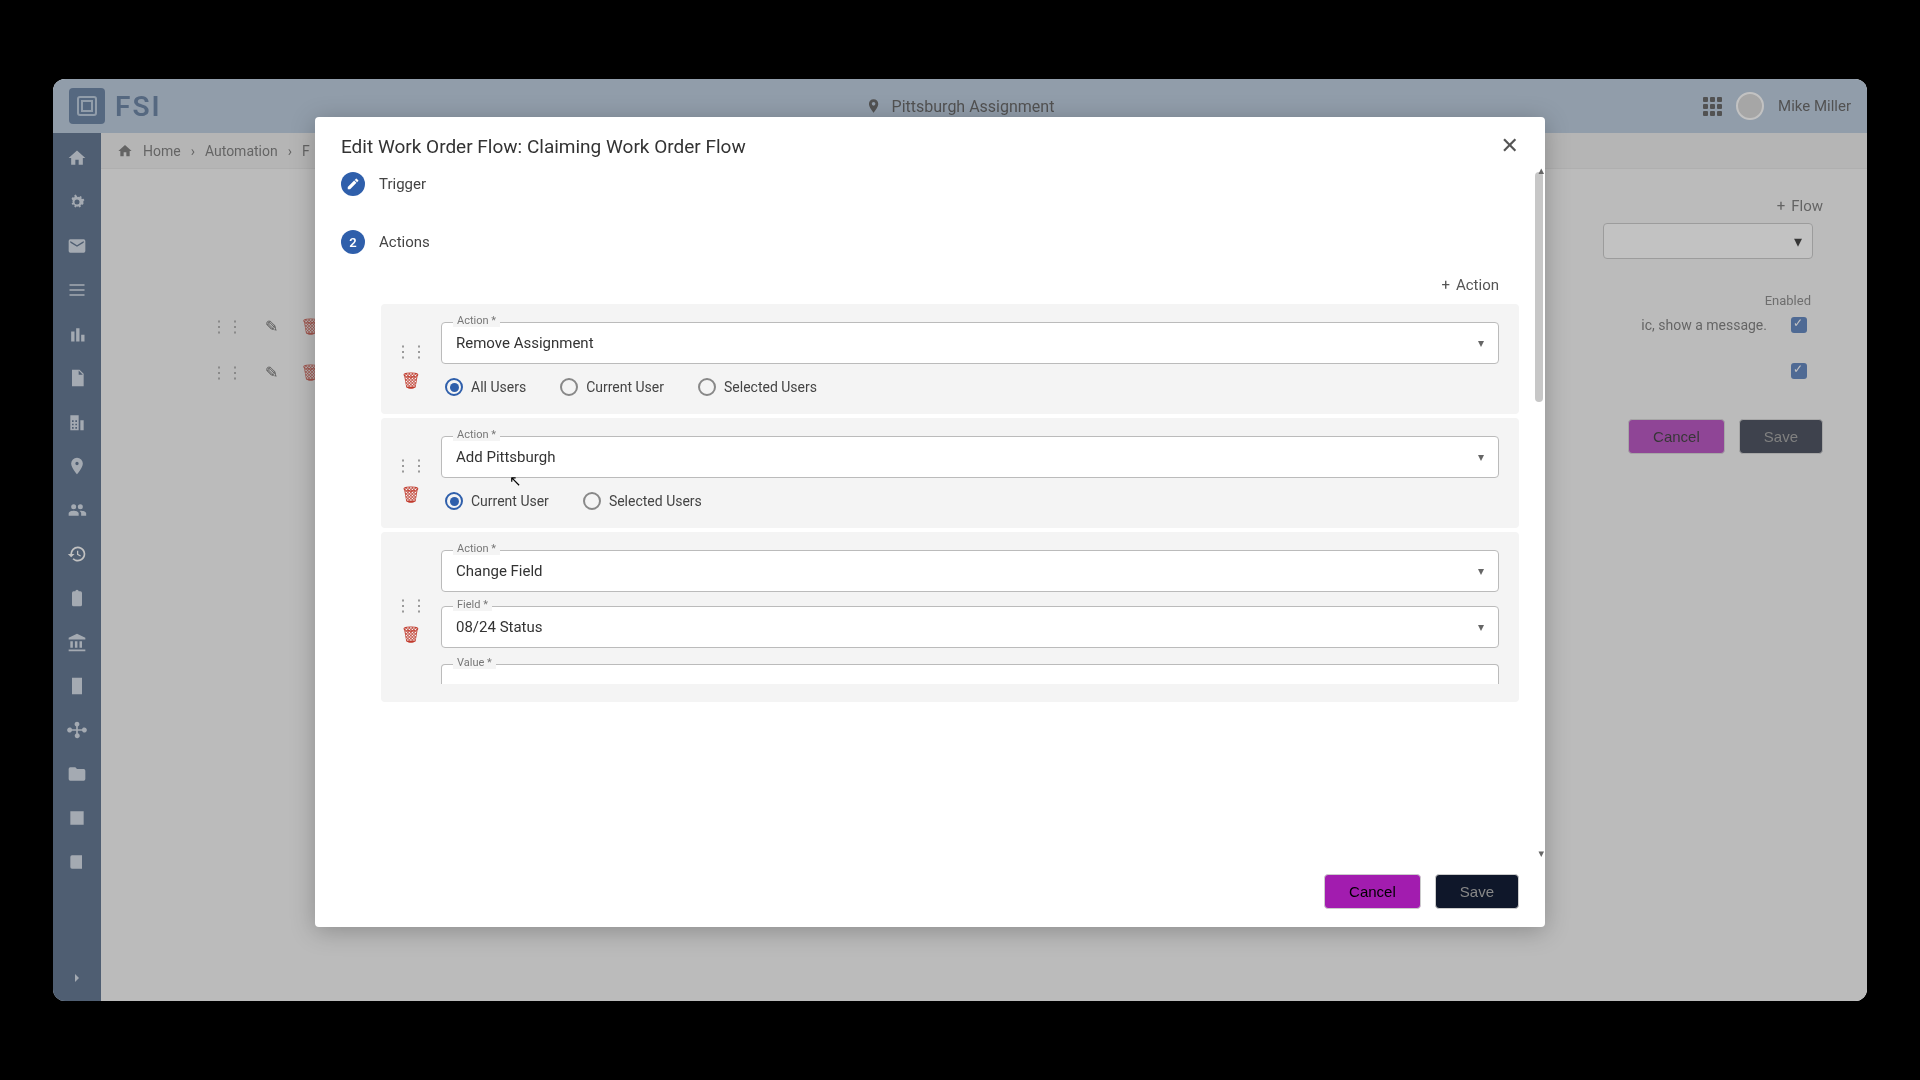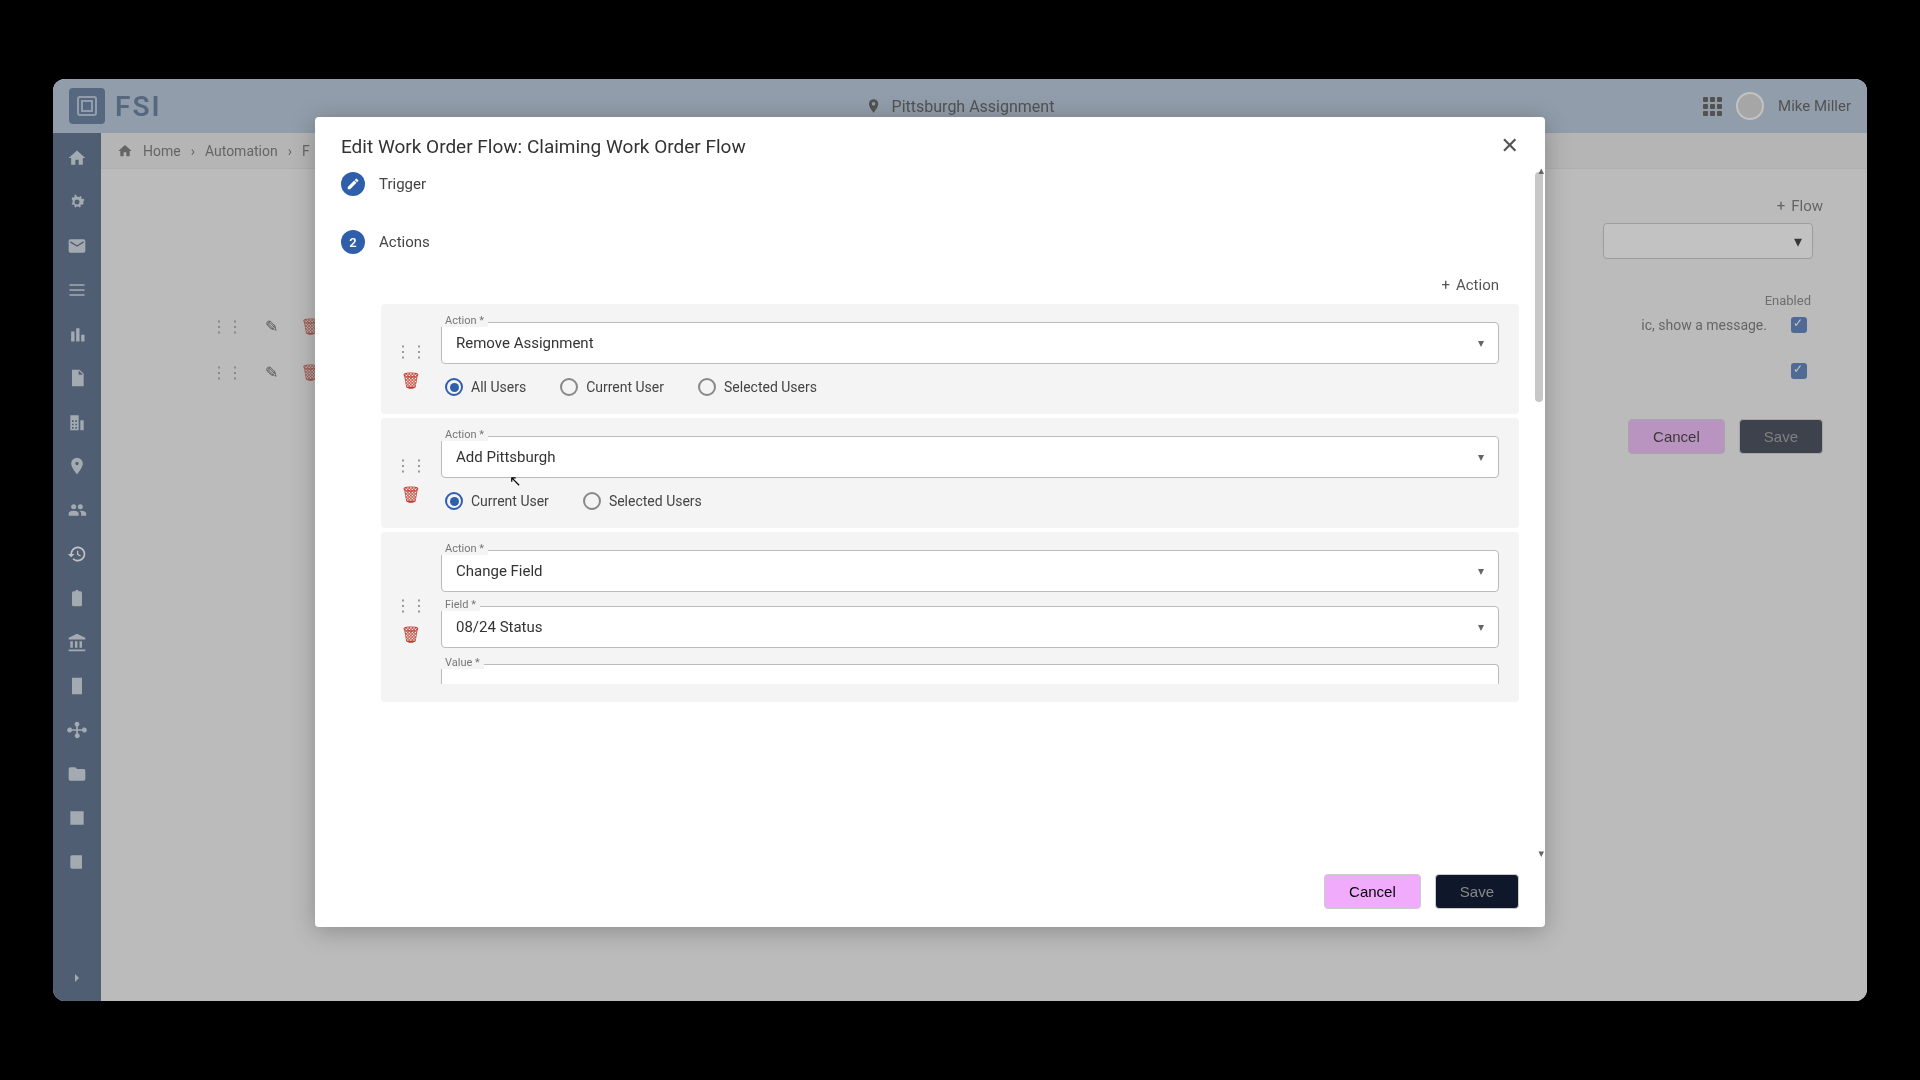--- a/index.html
+++ b/index.html
@@ -39,21 +39,21 @@
 .bg-chk { width:16px; height:16px; background:#2f5fab; border-radius:3px; display:inline-block; position:relative;}
 .bg-chk::after{content:"✓"; color:#fff; font-size:12px; position:absolute; left:2px; top:-1px;}
 
 .bg-controls-left { position:absolute; left: 110px; top: 148px; display:flex; gap:22px; align-items:center;}
 .bg-controls-left.row2 { top: 194px; }
 .drag-dots { color:#888; font-size:16px; cursor:grab;}
 .pencil-ic { color:#333; cursor:pointer; font-size:16px;}
 .trash-ic { color:#c0392b; cursor:pointer; font-size:16px;}
 
 .bg-btn-row { position:absolute; right: 44px; top: 250px; display:flex; gap:14px;}
-.btn { padding: 8px 24px; border-radius:4px; font-size:15px; cursor:pointer; border:1px solid #ccc; background:#f0abfc;}
+.btn { padding: 8px 24px; border-radius:4px; font-size:15px; cursor:pointer; border:1px solid #ccc; background:#a21caf;}
 .btn.disabled { background:#0f172a; color:#888; border-color:#ccc; cursor:not-allowed;}
 
 
 .modal-overlay { position: absolute; inset: 0; background: rgba(120,120,120,0.45); }
 .modal { position: absolute; left: 262px; top: 38px; width: 1230px; height: 810px; background: #fff; border-radius: 4px; box-shadow: 0 4px 24px rgba(0,0,0,0.25); display:flex; flex-direction:column; }
 .modal-header { padding: 18px 26px 8px; display:flex; align-items:flex-start; }
 .modal-title { font-size: 19px; color: #333; }
 .close-x { margin-left:auto; font-size:22px; color:#555; cursor:pointer; line-height:1;}
 .modal-body { flex:1; position:relative; padding: 6px 26px 0 26px; overflow:hidden;}
 .scroll-area { position:absolute; left:26px; right:10px; top:0; bottom:0; overflow-y:auto; padding-right:16px;text-align:center;}
@@ -67,21 +67,21 @@
 .step-connector { width:2px; height:22px; background:transparent; margin-left:11px;}
 
 .actions-area { margin-left: 40px; margin-top: 12px;}
 .add-action-row { display:flex; justify-content:flex-end; padding: 4px 20px 10px 0; font-size:15px; color:#555; gap:6px; cursor:pointer;}
 
 .action-card { background:#f4f4f4; border-radius:4px; padding: 18px 20px 18px 14px; margin-bottom: 4px; display:flex; gap:14px; align-items:flex-start;}
 .card-handle-col { display:flex; flex-direction:column; align-items:center; gap:10px; padding-top: 20px; min-width:26px;}
 .card-content { flex:1; display:flex; flex-direction:column; gap:14px;}
 
 .field-wrap { position:relative; }
-.field-label { position:absolute; left:0; top:-8px; background:#f4f4f4; padding:0 4px; font-size:11px; color:#777;}
+.field-label { position:absolute; left:12px; top:-8px; background:#f4f4f4; padding:0 4px; font-size:11px; color:#777;}
 .select-box { width:100%; height:42px; border:1px solid #bbb; border-radius:4px; background:#fff; display:flex; align-items:center; padding:0 14px; font-size:15px; color:#333; cursor:pointer;}
 .select-box .caret { margin-left:auto; color:#666; font-size:12px;}
 
 .radio-row { display:flex; gap:34px; padding-left: 4px;}
 .radio-item { display:flex; align-items:center; gap:8px; font-size:14px; color:#444; cursor:pointer;}
 .radio-outer { width:18px; height:18px; border:2px solid #2f5fab; border-radius:50%; display:flex; align-items:center; justify-content:center;}
 .radio-outer.unchecked { border-color:#888;}
 .radio-inner { width:9px; height:9px; border-radius:50%; background:#2f5fab;}
 
 .modal-footer { padding: 12px 26px 18px; display:flex; justify-content:flex-end; gap:14px; border-top: none;}

